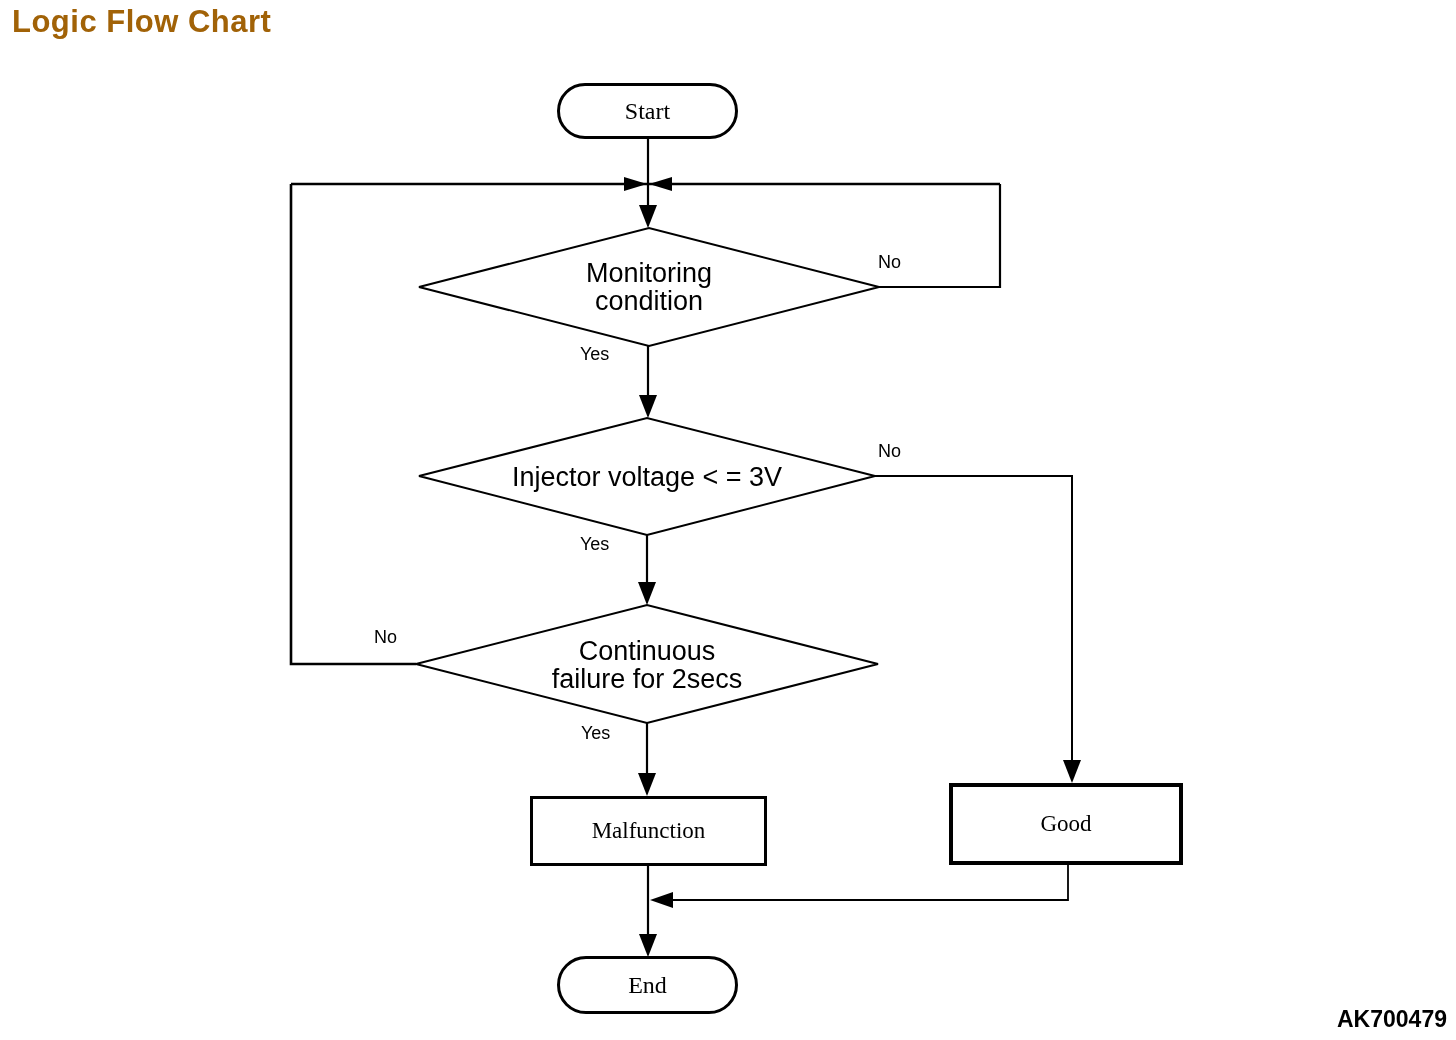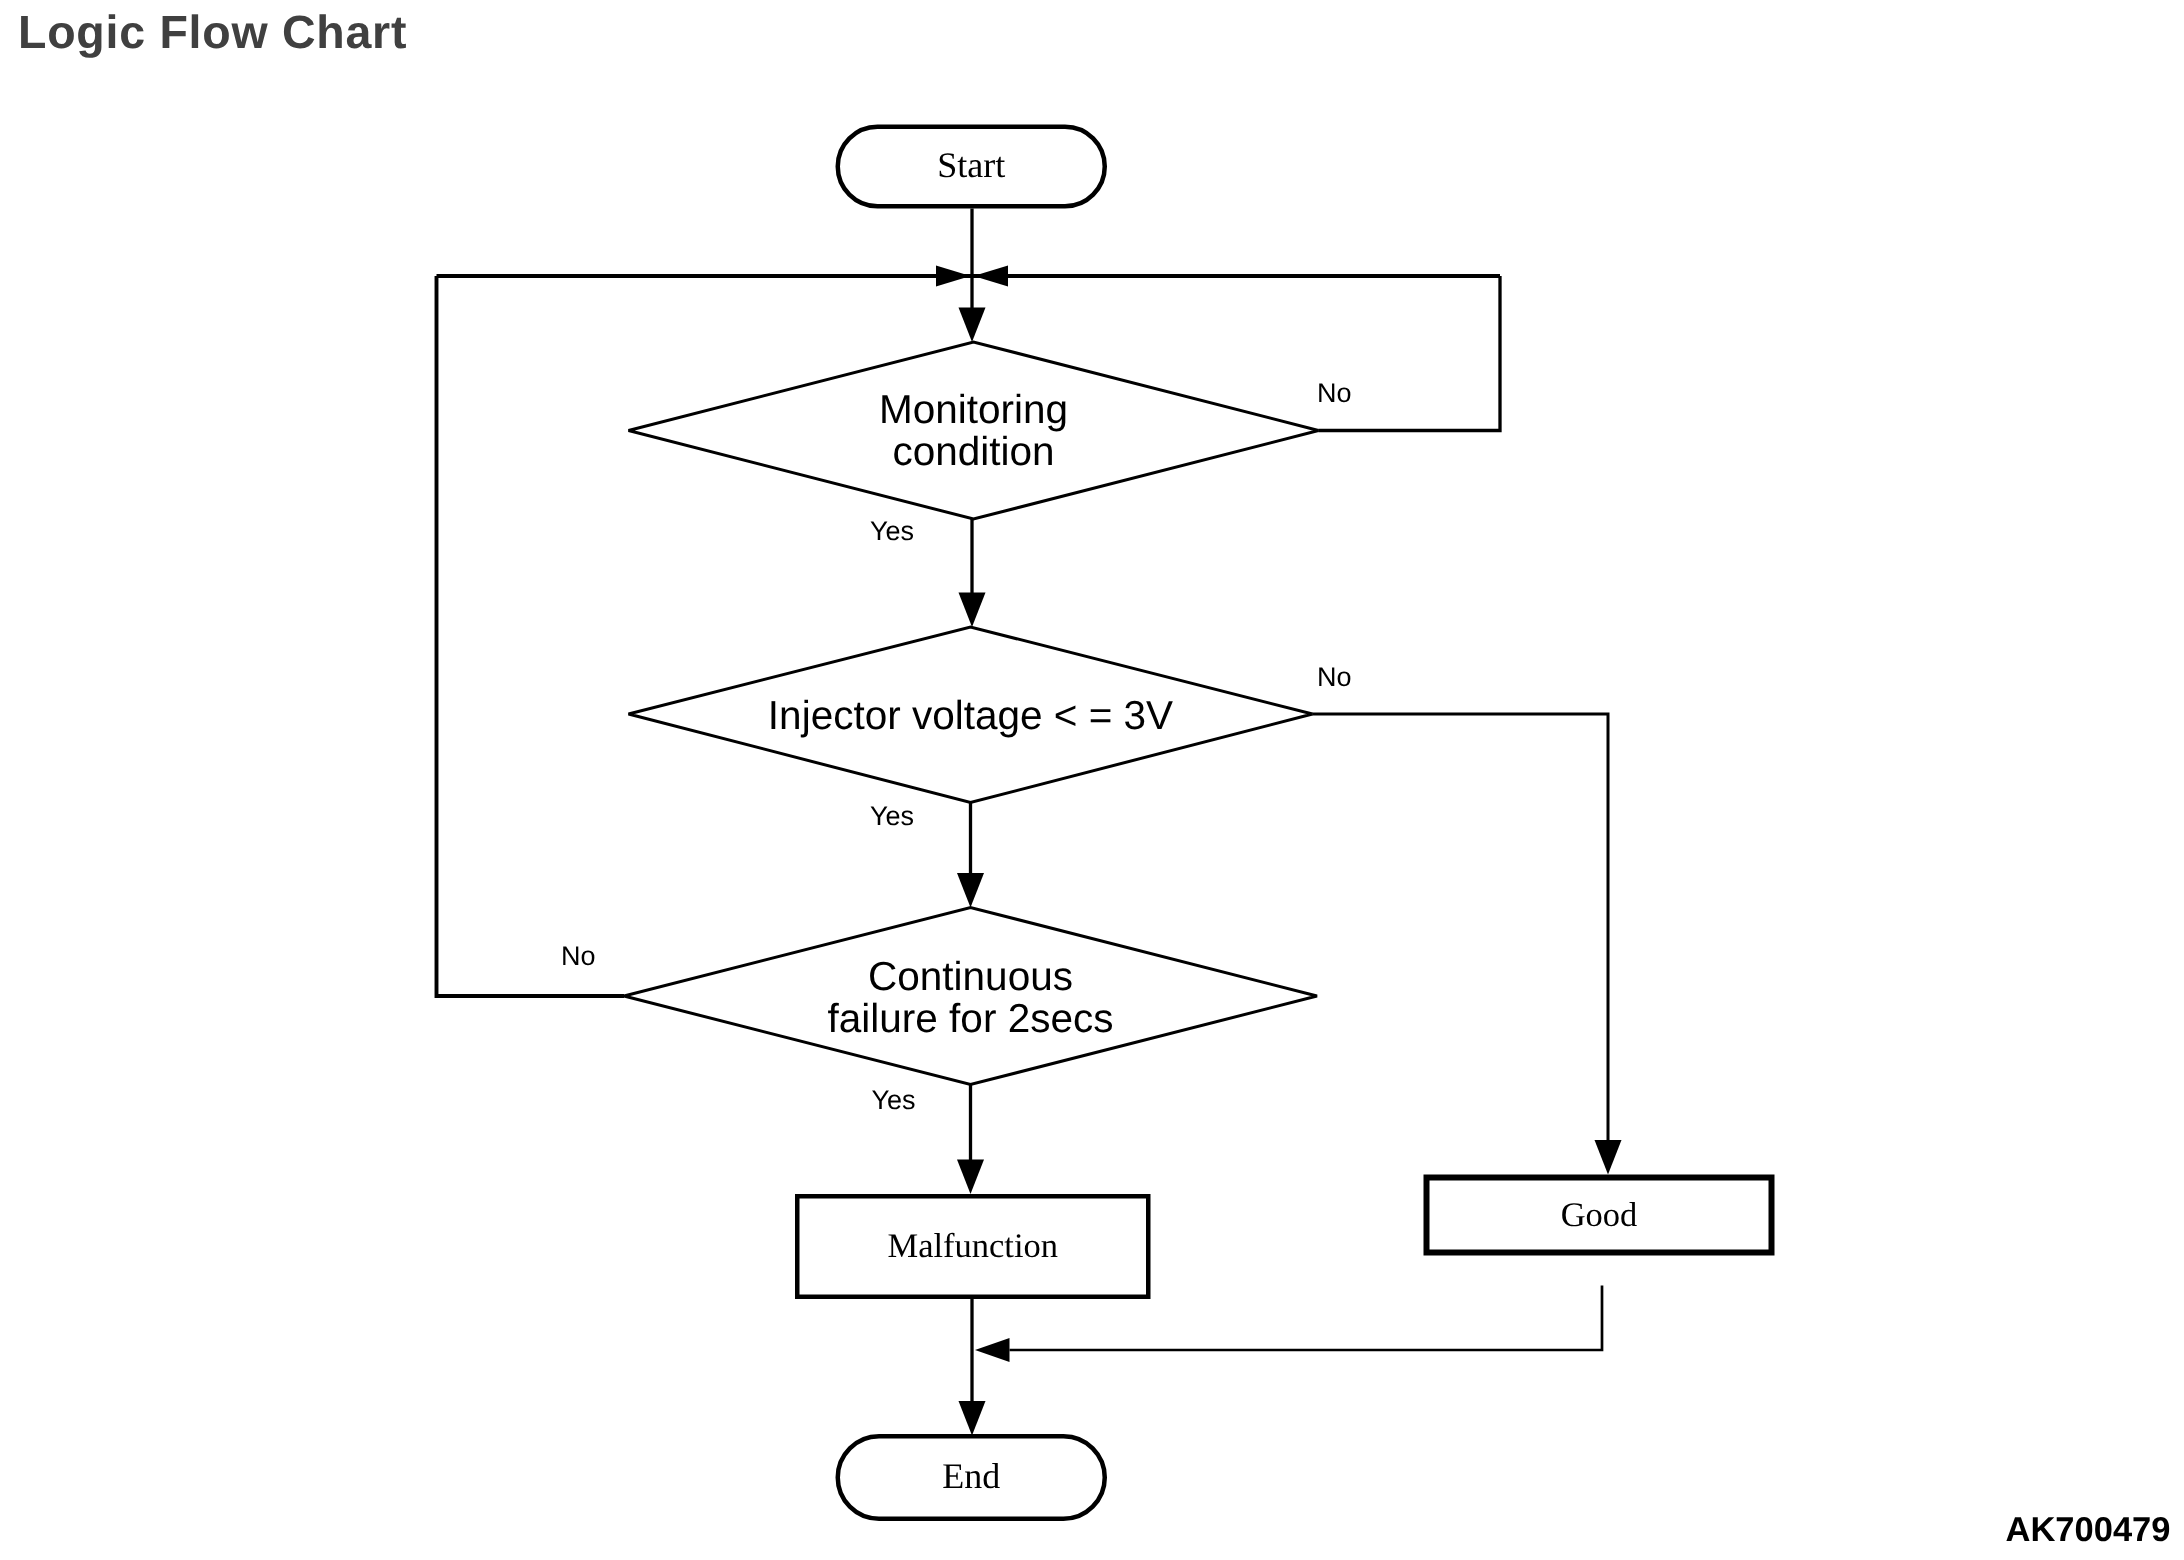--- a/index.html
+++ b/index.html
@@ -12,21 +12,21 @@
     background: #ffffff;
     overflow: hidden;
   }
   .title {
     position: absolute;
     left: 12px;
     top: 4px;
     font-size: 31px;
     font-weight: bold;
     letter-spacing: 0.5px;
-    color: #404040;
+    color: #a16207;
   }
   svg.connectors {
     position: absolute;
     left: 0; top: 0;
     width: 1456px; height: 1040px;
   }
   .node {
     position: absolute;
     display: flex;
     align-items: center;
@@ -36,21 +36,21 @@
     font-size: 23px;
     color: #000;
     font-family: Liberation Serif, serif;
   }
   .terminator { border: 3px solid #000; border-radius: 29px; font-size: 24px; }
   .process-thin  { border: 3px solid #000; }
   .process-thick { border: 4px solid #000; }
   .node-start { left: 557px; top: 83px;  width: 181px; height: 56px; }
   .node-end   { left: 557px; top: 956px; width: 181px; height: 58px; }
   .node-malfunction { left: 530px; top: 796px; width: 237px; height: 70px; }
-  .node-good        { left: 949px; top: 783px; width: 234px; height: 54px; }
+  .node-good        { left: 949px; top: 783px; width: 234px; height: 82px; }
   .diamond-label {
     position: absolute;
     text-align: center;
     font-size: 27px;
     line-height: 28px;
     white-space: pre-line;
     color: #000;
   }
   .dl-monitoring { left: 499px; top: 259px; width: 300px; }
   .dl-injector   { left: 447px; top: 463px; width: 400px; }

